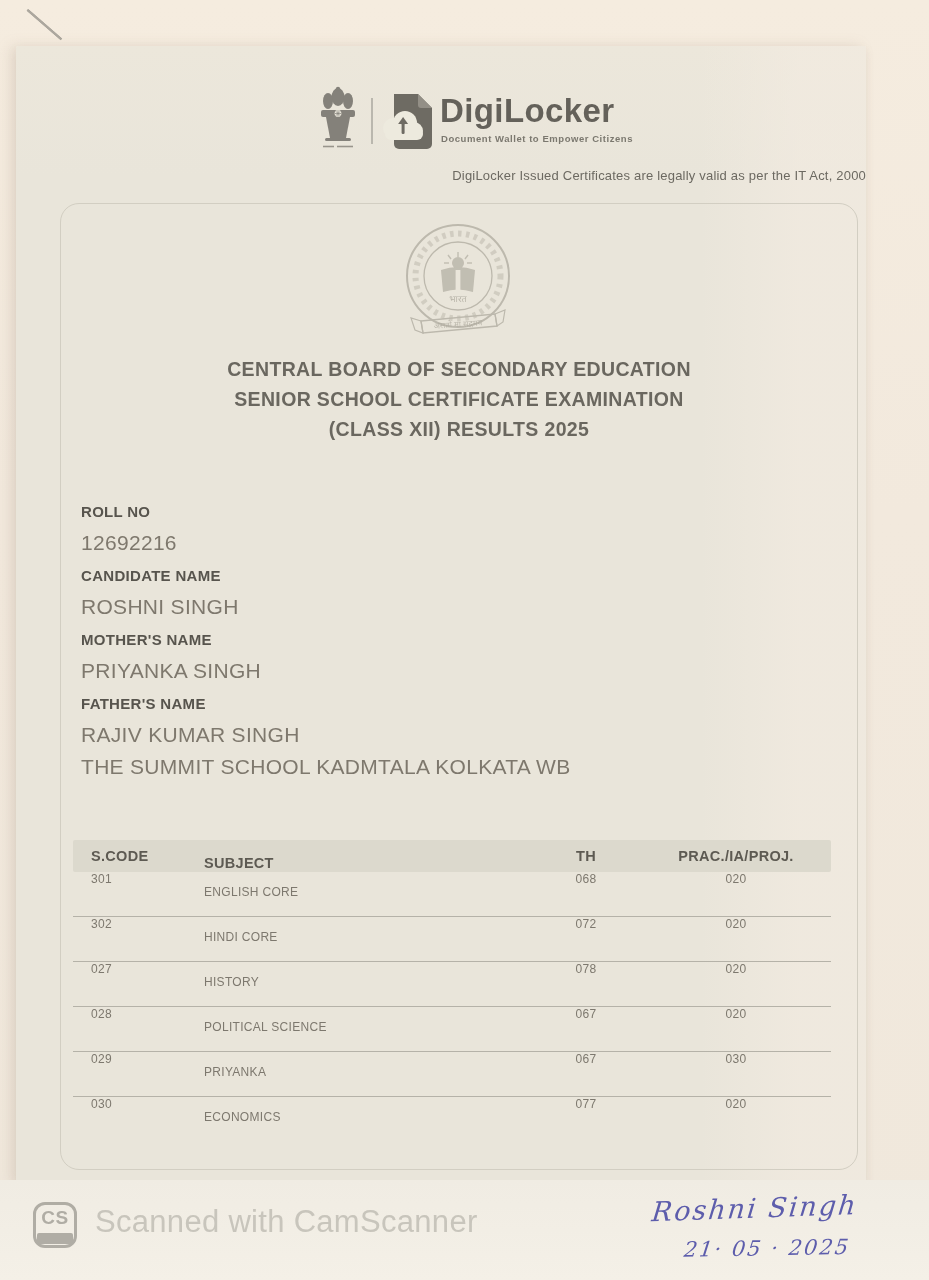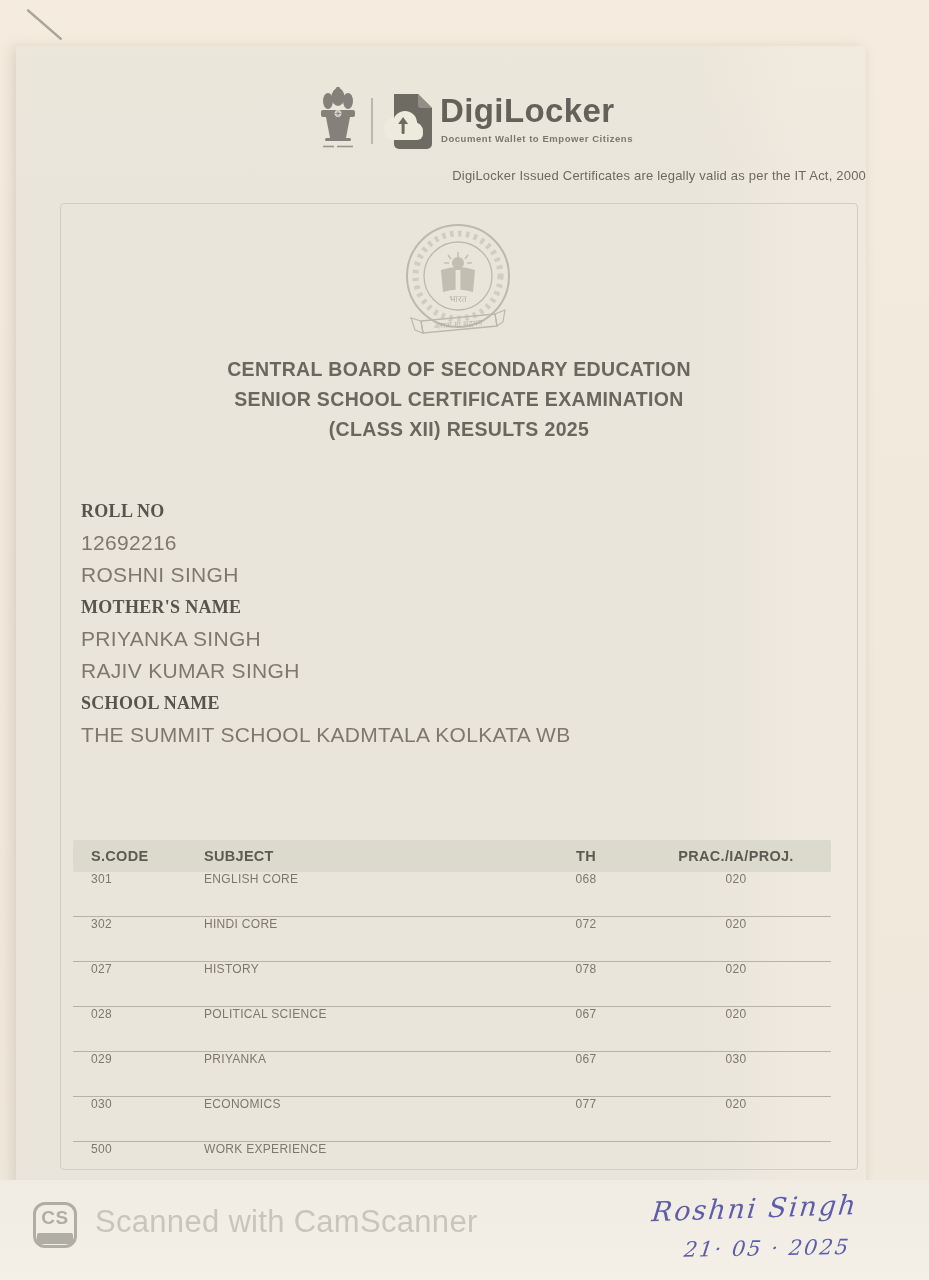--- a/index.html
+++ b/index.html
@@ -43,53 +43,53 @@
     position:absolute;left:441px;top:133px;
     font-size:9.5px;color:#7b786f;letter-spacing:.55px;font-weight:600;
   }
   .legal{
     position:absolute;left:16px;top:168px;width:850px;text-align:right;
     font-size:13px;color:#6c6961;letter-spacing:.2px;
   }
   
   .certbox{
     position:absolute;left:60px;top:203px;width:796px;height:965px;
-    border:1px solid #d2cec2;border-radius:4px;overflow:hidden;
+    border:1px solid #d2cec2;border-radius:19px;overflow:hidden;
   }
   .seal{position:absolute;left:332px;top:14px;opacity:.8;}
   .cert-title{
     position:absolute;left:0;top:150px;width:100%;text-align:center;
     font-size:19.5px;font-weight:700;color:#6a675f;letter-spacing:.35px;line-height:30px;
   }
   
   .fields{position:absolute;left:20px;top:291px;width:740px;}
   .f-label{
     height:32px;display:flex;align-items:center;
-    font-size:18px;font-weight:700;color:#57544d;letter-spacing:.3px;font-family:Liberation Serif, serif;
+    font-size:15px;font-weight:700;color:#57544d;letter-spacing:.3px;
   }
   .f-value{
     height:32px;display:flex;align-items:center;
     font-size:21px;color:#7e786d;letter-spacing:.3px;
   }
   
   .marks{position:absolute;left:12px;top:636px;width:758px;}
   .thead{
     height:32px;background:#dcd9cd;border-radius:2px;
     display:flex;align-items:center;
     font-size:14.5px;font-weight:700;color:#5d5a52;letter-spacing:.3px;
   }
   .trow{
     height:44px;display:flex;align-items:flex-start;
     font-size:12px;color:#7d786e;letter-spacing:.3px;
     border-bottom:1px solid #b5b2a8;
   }
   .trow:first-of-type{margin-top:5px;border-top:1px solid #b5b2a8;}
   .trow:last-of-type{border-bottom:none;}
   .c1{width:113px;padding-left:18px;}
-  .c2{flex:1;}
+  .c2{flex:1;margin-top:13px;}
   .c3{width:110px;text-align:center;}
   .c4{width:190px;text-align:center;}
   
   .footerband{
     position:absolute;left:0;top:1180px;width:929px;height:100px;
     background:linear-gradient(180deg,#f0ece3,#f4f0e7);
   }
   .cs-badge{
     position:absolute;left:33px;top:1202px;width:38px;height:40px;
     border:3px solid #a5a29a;border-radius:12px;opacity:.85;
@@ -206,25 +206,26 @@
 
     <div class="cert-title">
       <div>CENTRAL BOARD OF SECONDARY EDUCATION</div>
       <div>SENIOR SCHOOL CERTIFICATE EXAMINATION</div>
       <div>(CLASS XII) RESULTS 2025</div>
     </div>
 
     <div class="fields">
       <div class="f-label">ROLL NO</div>
       <div class="f-value">12692216</div>
+      <div class="f-label">CANDIDATE NAME</div>
       <div class="f-value">ROSHNI SINGH</div>
       <div class="f-label">MOTHER'S NAME</div>
       <div class="f-value">PRIYANKA SINGH</div>
+      <div class="f-label">FATHER'S NAME</div>
       <div class="f-value">RAJIV KUMAR SINGH</div>
-      <div class="f-label">SCHOOL NAME</div>
       <div class="f-value">THE SUMMIT SCHOOL KADMTALA KOLKATA WB</div>
     </div>
 
     <div class="marks">
       <div class="thead">
         <div class="c1">S.CODE</div>
         <div class="c2">SUBJECT</div>
         <div class="c3">TH</div>
         <div class="c4">PRAC./IA/PROJ.</div>
       </div>
@@ -257,26 +258,20 @@
         <div class="c2">PRIYANKA</div>
         <div class="c3">067</div>
         <div class="c4">030</div>
       </div>
       <div class="trow">
         <div class="c1">030</div>
         <div class="c2">ECONOMICS</div>
         <div class="c3">077</div>
         <div class="c4">020</div>
       </div>
-      <div class="trow">
-        <div class="c1">500</div>
-        <div class="c2">WORK EXPERIENCE</div>
-        <div class="c3"></div>
-        <div class="c4"></div>
-      </div>
     </div>
   </div>
 
   <div class="footerband"></div>
 
   <div class="cs-badge">
     <div class="cs-txt">CS</div>
     <div class="cs-bar"></div>
   </div>
   <div class="scanner-text">Scanned with CamScanner</div>

